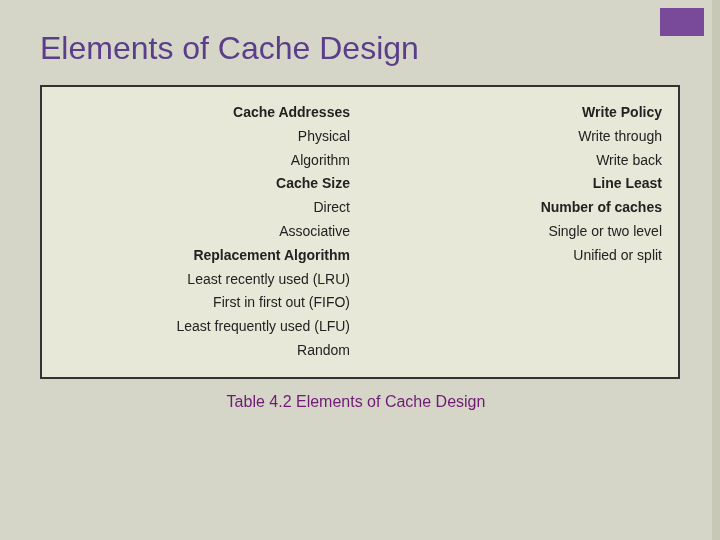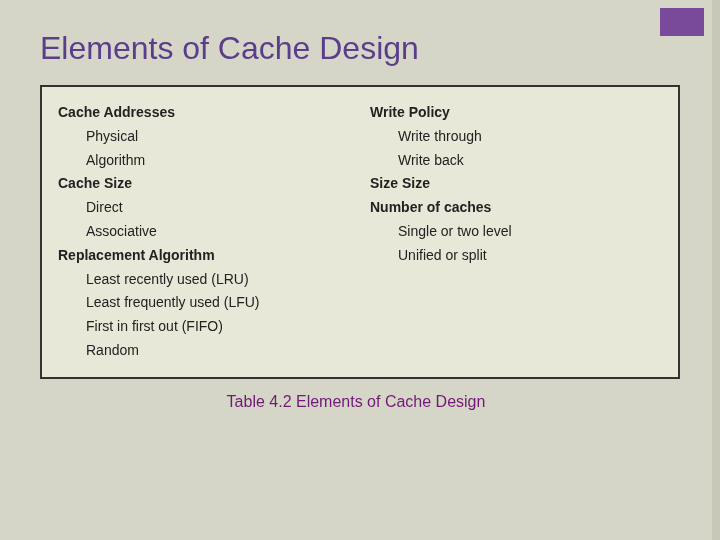--- a/index.html
+++ b/index.html
@@ -41,20 +41,21 @@
 
     .content-table {
       border: 2px solid #333;
       background-color: #e8e8d8;
       padding: 14px 16px;
       width: 640px;
       margin: 0 auto;
       font-size: 14px;
       color: #222;
       font-family: Arial, sans-serif;
+      text-align: right;
     }
 
     .table-grid {
       display: grid;
       grid-template-columns: 1fr 1fr;
       gap: 0;
     }
 
     .col {
       padding: 0 10px;
@@ -96,29 +97,29 @@
     <div class="table-grid">
       <div class="col col-left" id="left-col">
           <div class="item"><strong>Cache Addresses</strong></div>
           <div class="item indent">Physical</div>
           <div class="item indent">Algorithm</div>
           <div class="item"><strong>Cache Size</strong></div>
           <div class="item indent">Direct</div>
           <div class="item indent">Associative</div>
           <div class="item"><strong>Replacement Algorithm</strong></div>
           <div class="item indent">Least recently used (LRU)</div>
+          <div class="item indent">First in first out (FIFO)</div>
           <div class="item indent">Least frequently used (LFU)</div>
-          <div class="item indent">First in first out (FIFO)</div>
           <div class="item indent">Random</div>
         </div>
       <div class="col col-right" id="right-col">
           <div class="item"><strong>Write Policy</strong></div>
           <div class="item indent">Write through</div>
           <div class="item indent">Write back</div>
-          <div class="item"><strong>Size Size</strong></div>
+          <div class="item"><strong>Line Least</strong></div>
           <div class="item"><strong>Number of caches</strong></div>
           <div class="item indent">Single or two level</div>
           <div class="item indent">Unified or split</div>
         </div>
     </div>
   </div>
 
   <div class="caption">Table 4.2   Elements of Cache Design</div>
 </div>
 

